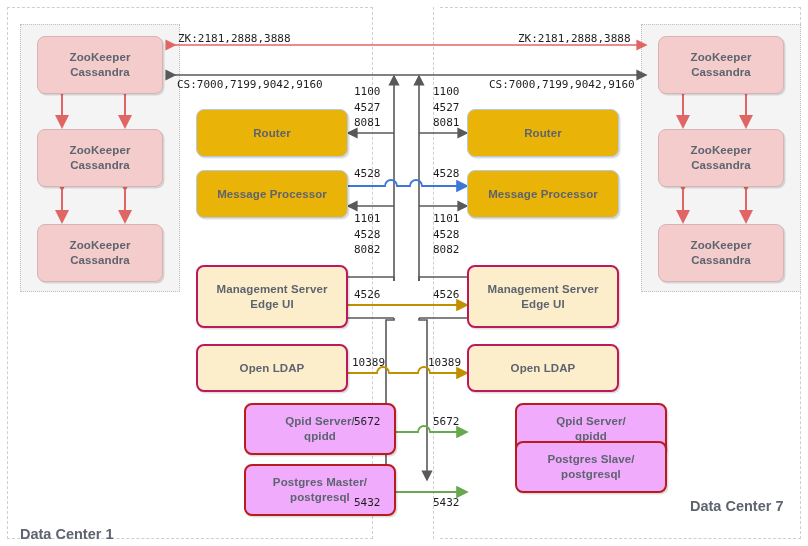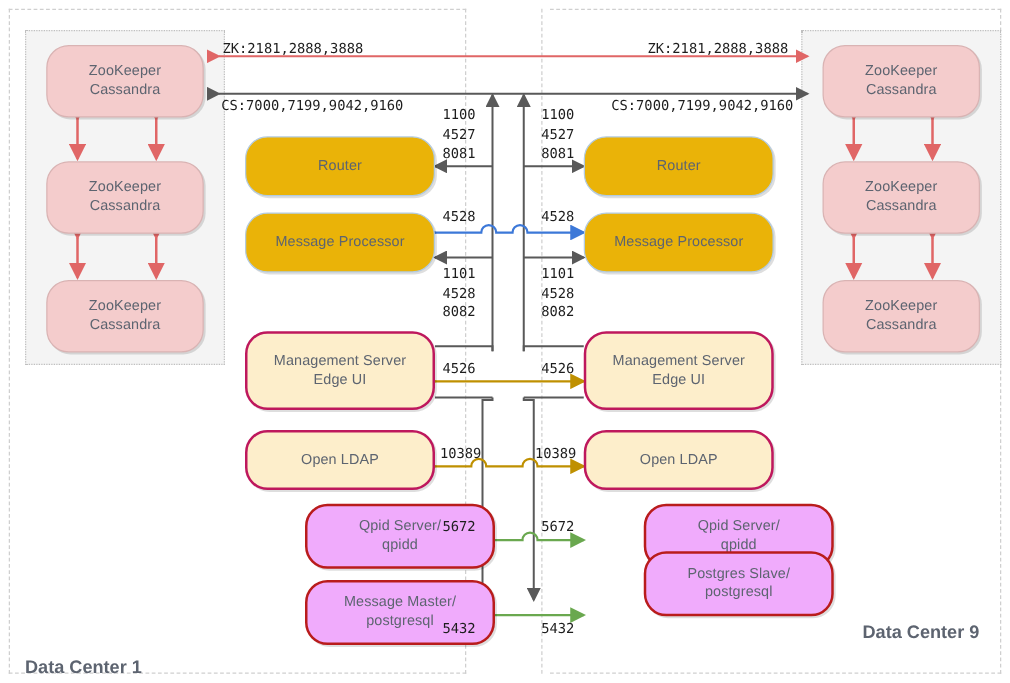--- a/index.html
+++ b/index.html
@@ -7,23 +7,23 @@
   #canvas{position:relative;width:808px;height:546px;background:#ffffff;overflow:hidden;}
 
   
   .dc-frame{position:absolute;border:1.5px dashed #cfcfcf;box-sizing:border-box;}
 
   
   .cluster{position:absolute;border:1.5px dotted #bfbfbf;background:#f4f4f4;box-sizing:border-box;}
 
   
   .node{
-    position:absolute;box-sizing:border-box;border-radius:18px;
+    position:absolute;box-sizing:border-box;border-radius:8px;
     display:flex;align-items:center;justify-content:center;text-align:center;
-    font-size:11.5px;font-weight:normal;color:#5d6470;line-height:15px;
+    font-size:11.5px;font-weight:bold;color:#5d6470;line-height:15px;
     box-shadow:1.5px 1.5px 0 rgba(0,0,0,0.13);
     letter-spacing:.1px;
   }
   .n-red{background:#f4cccc;border:1px solid #d9b3b3;}
   .n-blue{background:#eab308;border:1px solid #b3cbe0;}
   .n-yellow{background:#fdeecb;border:2px solid #be185d;}
   .n-green{background:#f0abfc;border:2px solid #b91c1c;margin-left:48px;}
 
   
   .dc-label{position:absolute;font-size:14.5px;font-weight:bold;color:#5d6470;white-space:nowrap;}
@@ -158,21 +158,21 @@
       </div>
   </div>
   <div class="node n-green" style="left:196px;top:403px;width:152px;height:52px;">
     <div>
       <div>Qpid Server/</div>
       <div>qpidd</div>
     </div>
   </div>
   <div class="node n-green" style="left:196px;top:464px;width:152px;height:52px;">
     <div>
-      <div>Message Master/</div>
+      <div>Postgres Master/</div>
       <div>postgresql</div>
     </div>
   </div>
 
   <div class="node n-red" style="left:658px;top:36px;width:126px;height:58px;">
     <div>
       <div>ZooKeeper</div>
       <div>Cassandra</div>
     </div>
   </div>
@@ -260,15 +260,15 @@
   <div class="port" style="left:352px;top:356px;">10389</div>
   <div class="port" style="left:428px;top:356px;">10389</div>
 
   <div class="port" style="left:354px;top:415px;">5672</div>
   <div class="port" style="left:433px;top:415px;">5672</div>
 
   <div class="port" style="left:354px;top:496px;">5432</div>
   <div class="port" style="left:433px;top:496px;">5432</div>
 
   <div class="dc-label" style="left:20px;top:526px;">Data Center 1</div>
-  <div class="dc-label" style="left:690px;top:498px;">Data Center 9</div>
+  <div class="dc-label" style="left:690px;top:498px;">Data Center 7</div>
 
 </div>
 
 </body></html>

